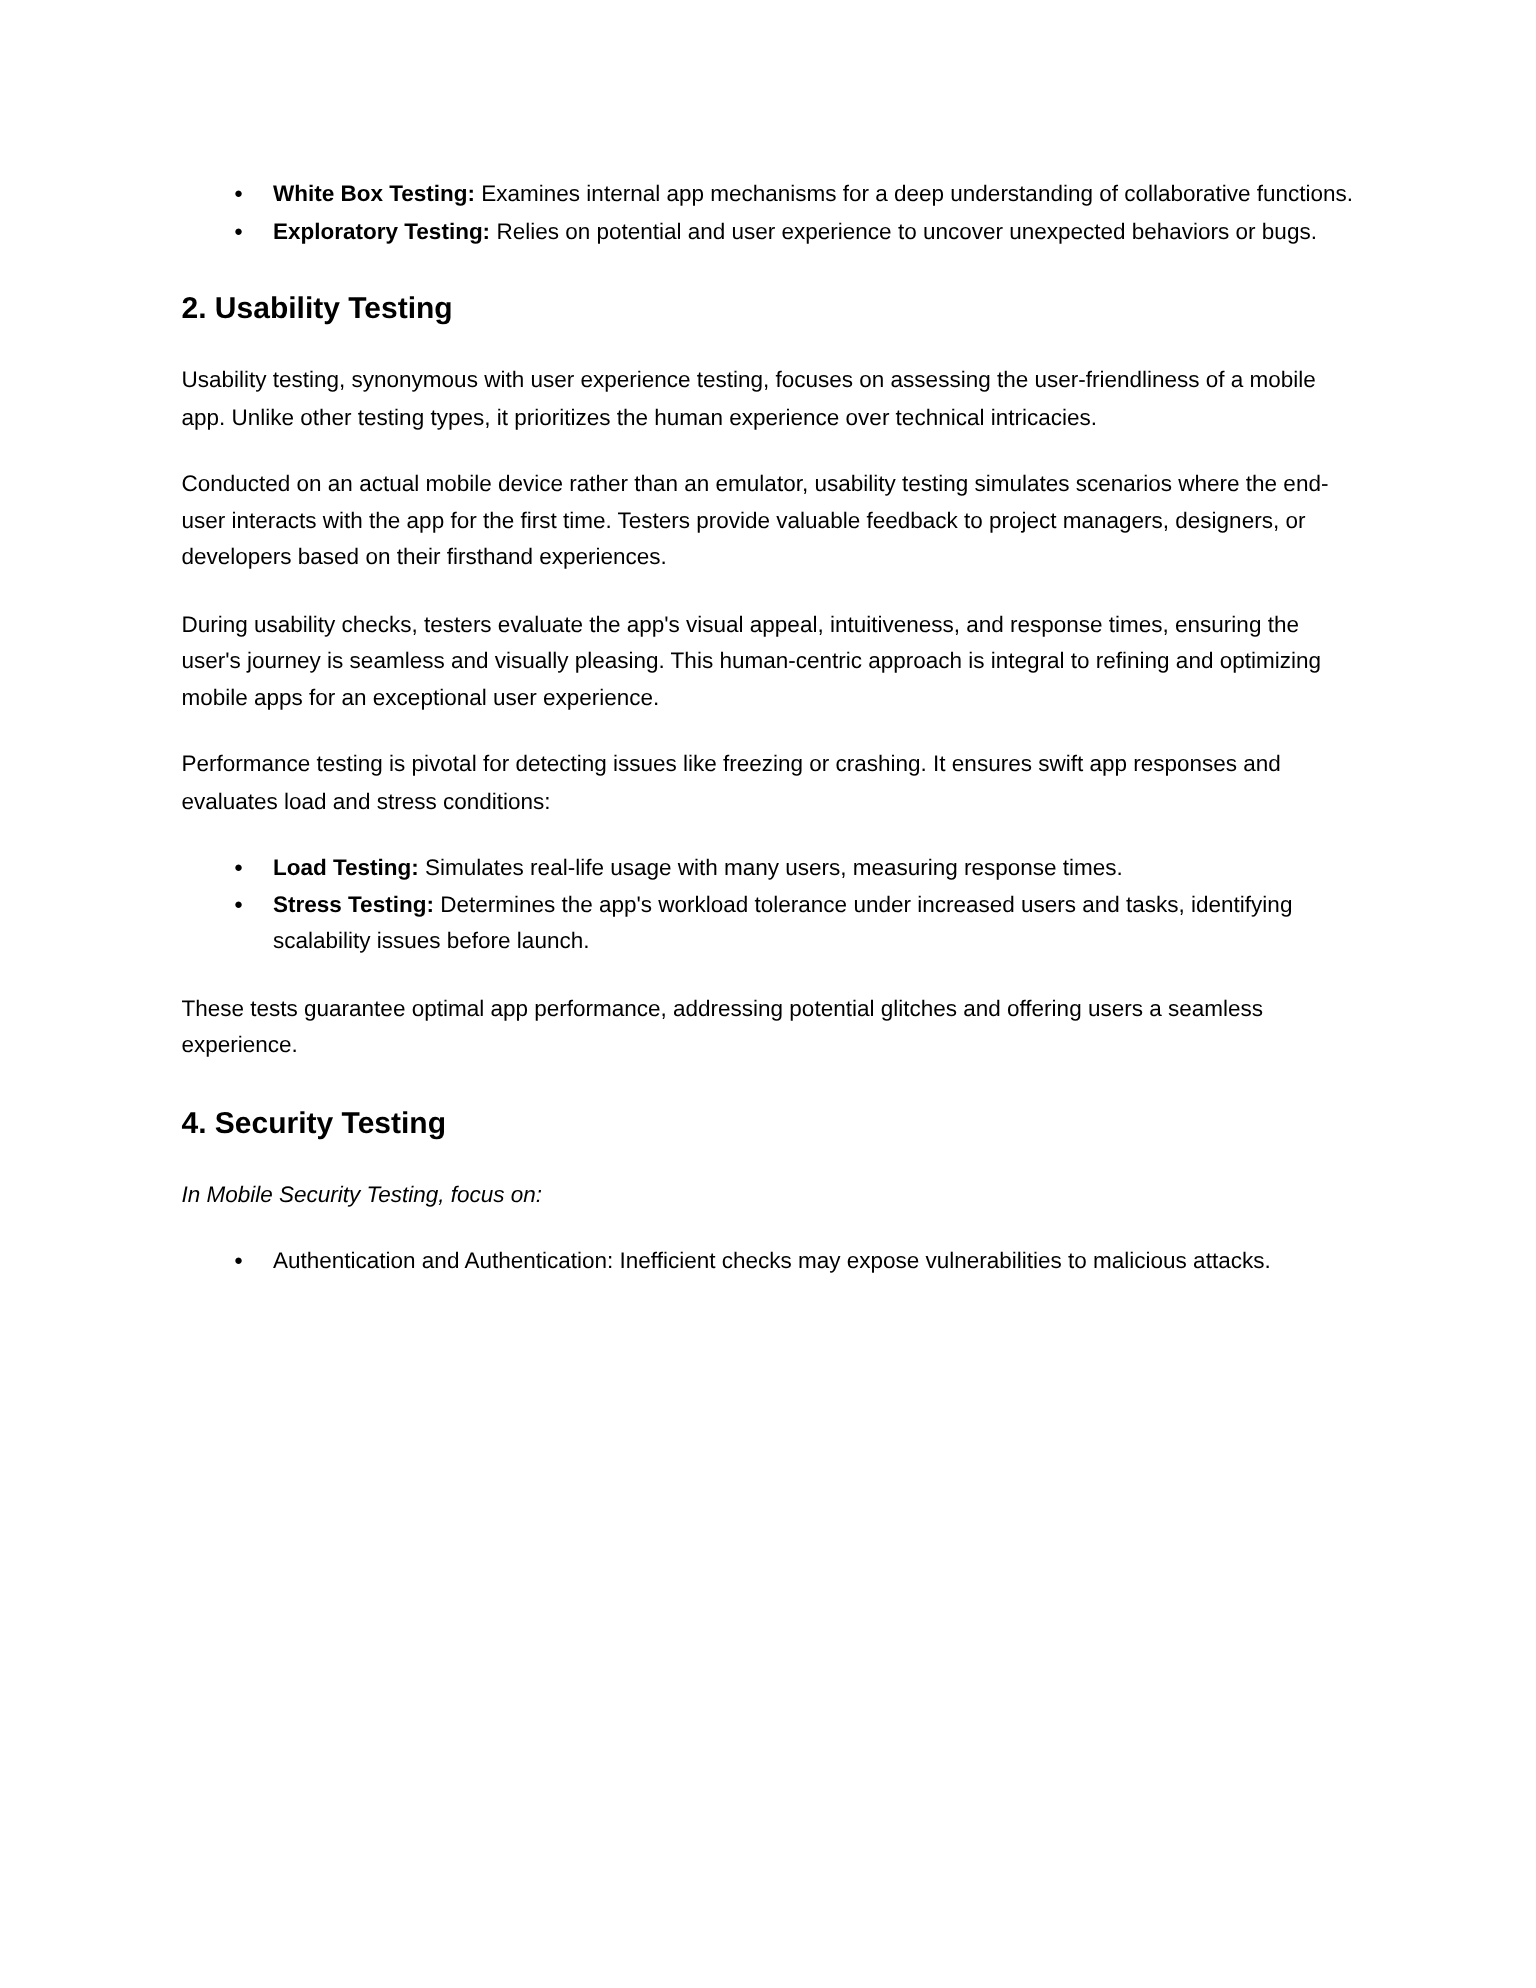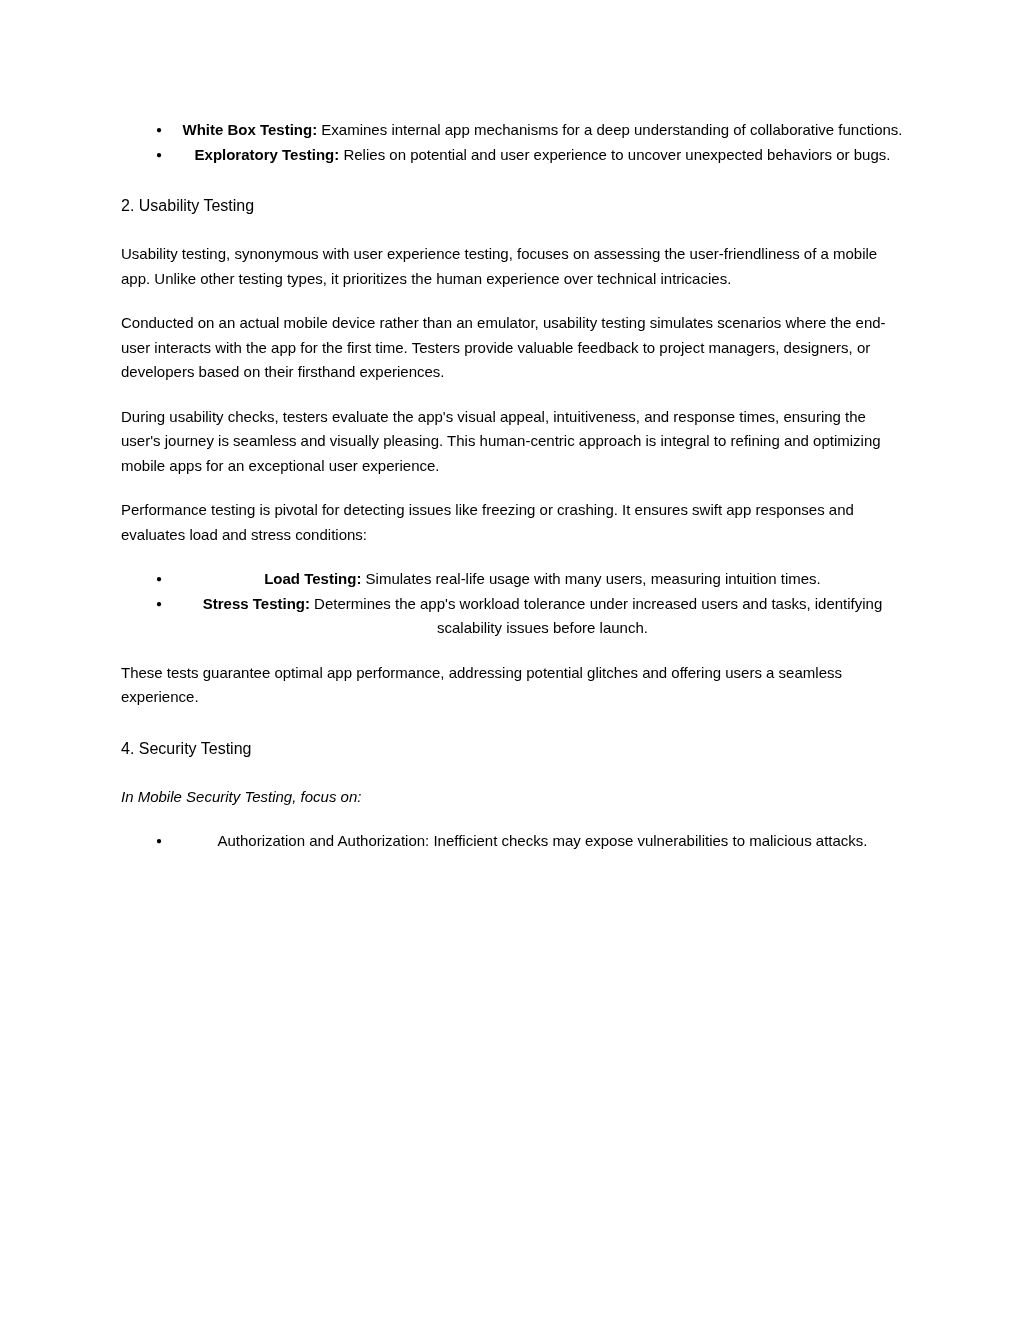--- a/index.html
+++ b/index.html
@@ -21,35 +21,34 @@
   p, li {
     font-size: 15px;
     line-height: 24.5px;
     margin: 0;
   }
   p { margin: 0 0 20px 0; }
   ul {
     list-style: none;
     margin: 0 0 20px 0;
     padding: 0 0 0 61px;
-    text-align: center;
   }
   li { position: relative; }
   li::before {
     content: "\25CF";
     position: absolute;
     left: -26px;
     top: 0;
     font-size: 10px;
     line-height: 24.5px;
   }
   h2 {
-    font-size: 16px;
+    font-size: 20px;
     line-height: 26px;
-    font-weight: 400;
+    font-weight: 700;
     margin: 26px 0 23px 0;
   }
   .term { font-weight: 700; }
   .lead-italic {
     font-weight: 400;
     font-style: italic;
   }
 </style>
 </head>
 <body>
@@ -65,27 +64,27 @@
   <h2>2. Usability Testing</h2>
 
   <p>Usability testing, synonymous with user experience testing, focuses on assessing the user-friendliness of a mobile app. Unlike other testing types, it prioritizes the human experience over technical intricacies.</p>
   <p>Conducted on an actual mobile device rather than an emulator, usability testing simulates scenarios where the end-user interacts with the app for the first time. Testers provide valuable feedback to project managers, designers, or developers based on their firsthand experiences.</p>
   <p>During usability checks, testers evaluate the app's visual appeal, intuitiveness, and response times, ensuring the user's journey is seamless and visually pleasing. This human-centric approach is integral to refining and optimizing mobile apps for an exceptional user experience.</p>
 
 
   <p>Performance testing is pivotal for detecting issues like freezing or crashing. It ensures swift app responses and evaluates load and stress conditions:</p>
 
   <ul>
-    <li><span class="term">Load Testing:</span><span> Simulates real-life usage with many users, measuring intuition times.</span></li>
+    <li><span class="term">Load Testing:</span><span> Simulates real-life usage with many users, measuring response times.</span></li>
     <li><span class="term">Stress Testing:</span><span> Determines the app's workload tolerance under increased users and tasks, identifying scalability issues before launch.</span></li>
   </ul>
 
   <p>These tests guarantee optimal app performance, addressing potential glitches and offering users a seamless experience.</p>
 
   <h2>4. Security Testing</h2>
 
   <p class="lead-italic">In Mobile Security Testing, focus on:</p>
 
   <ul>
-    <li><span>Authorization and Authorization: Inefficient checks may expose vulnerabilities to malicious attacks.</span></li>
+    <li><span>Authentication and Authentication: Inefficient checks may expose vulnerabilities to malicious attacks.</span></li>
   </ul>
 
 </div>
 
 </body></html>

